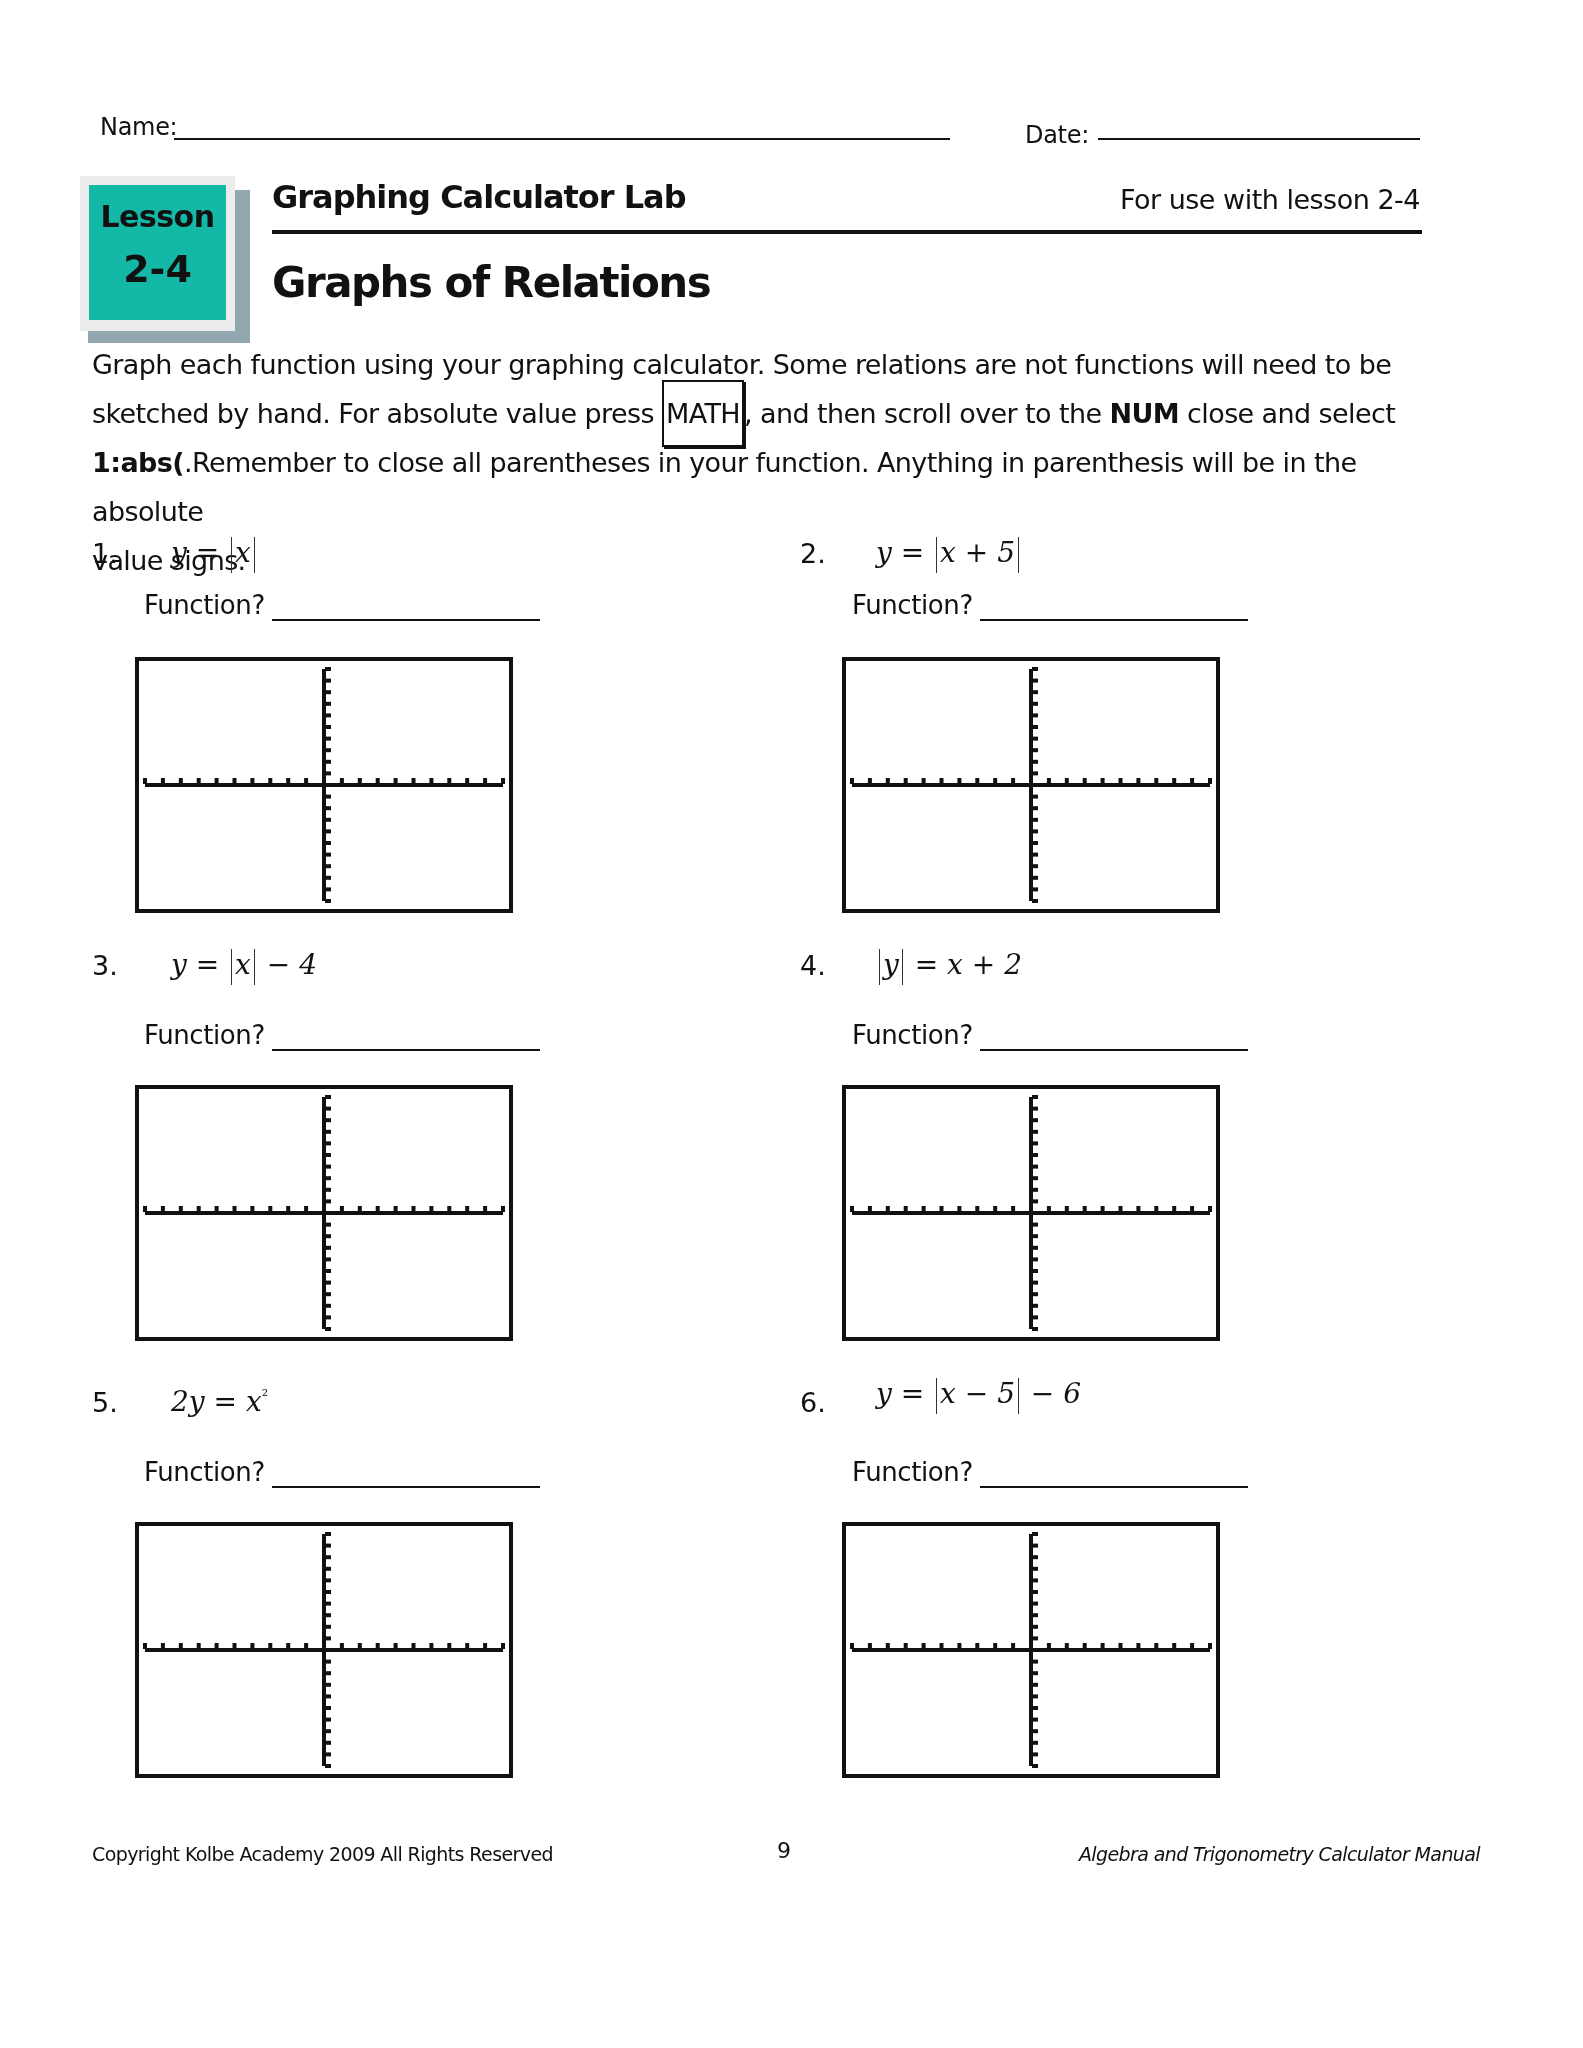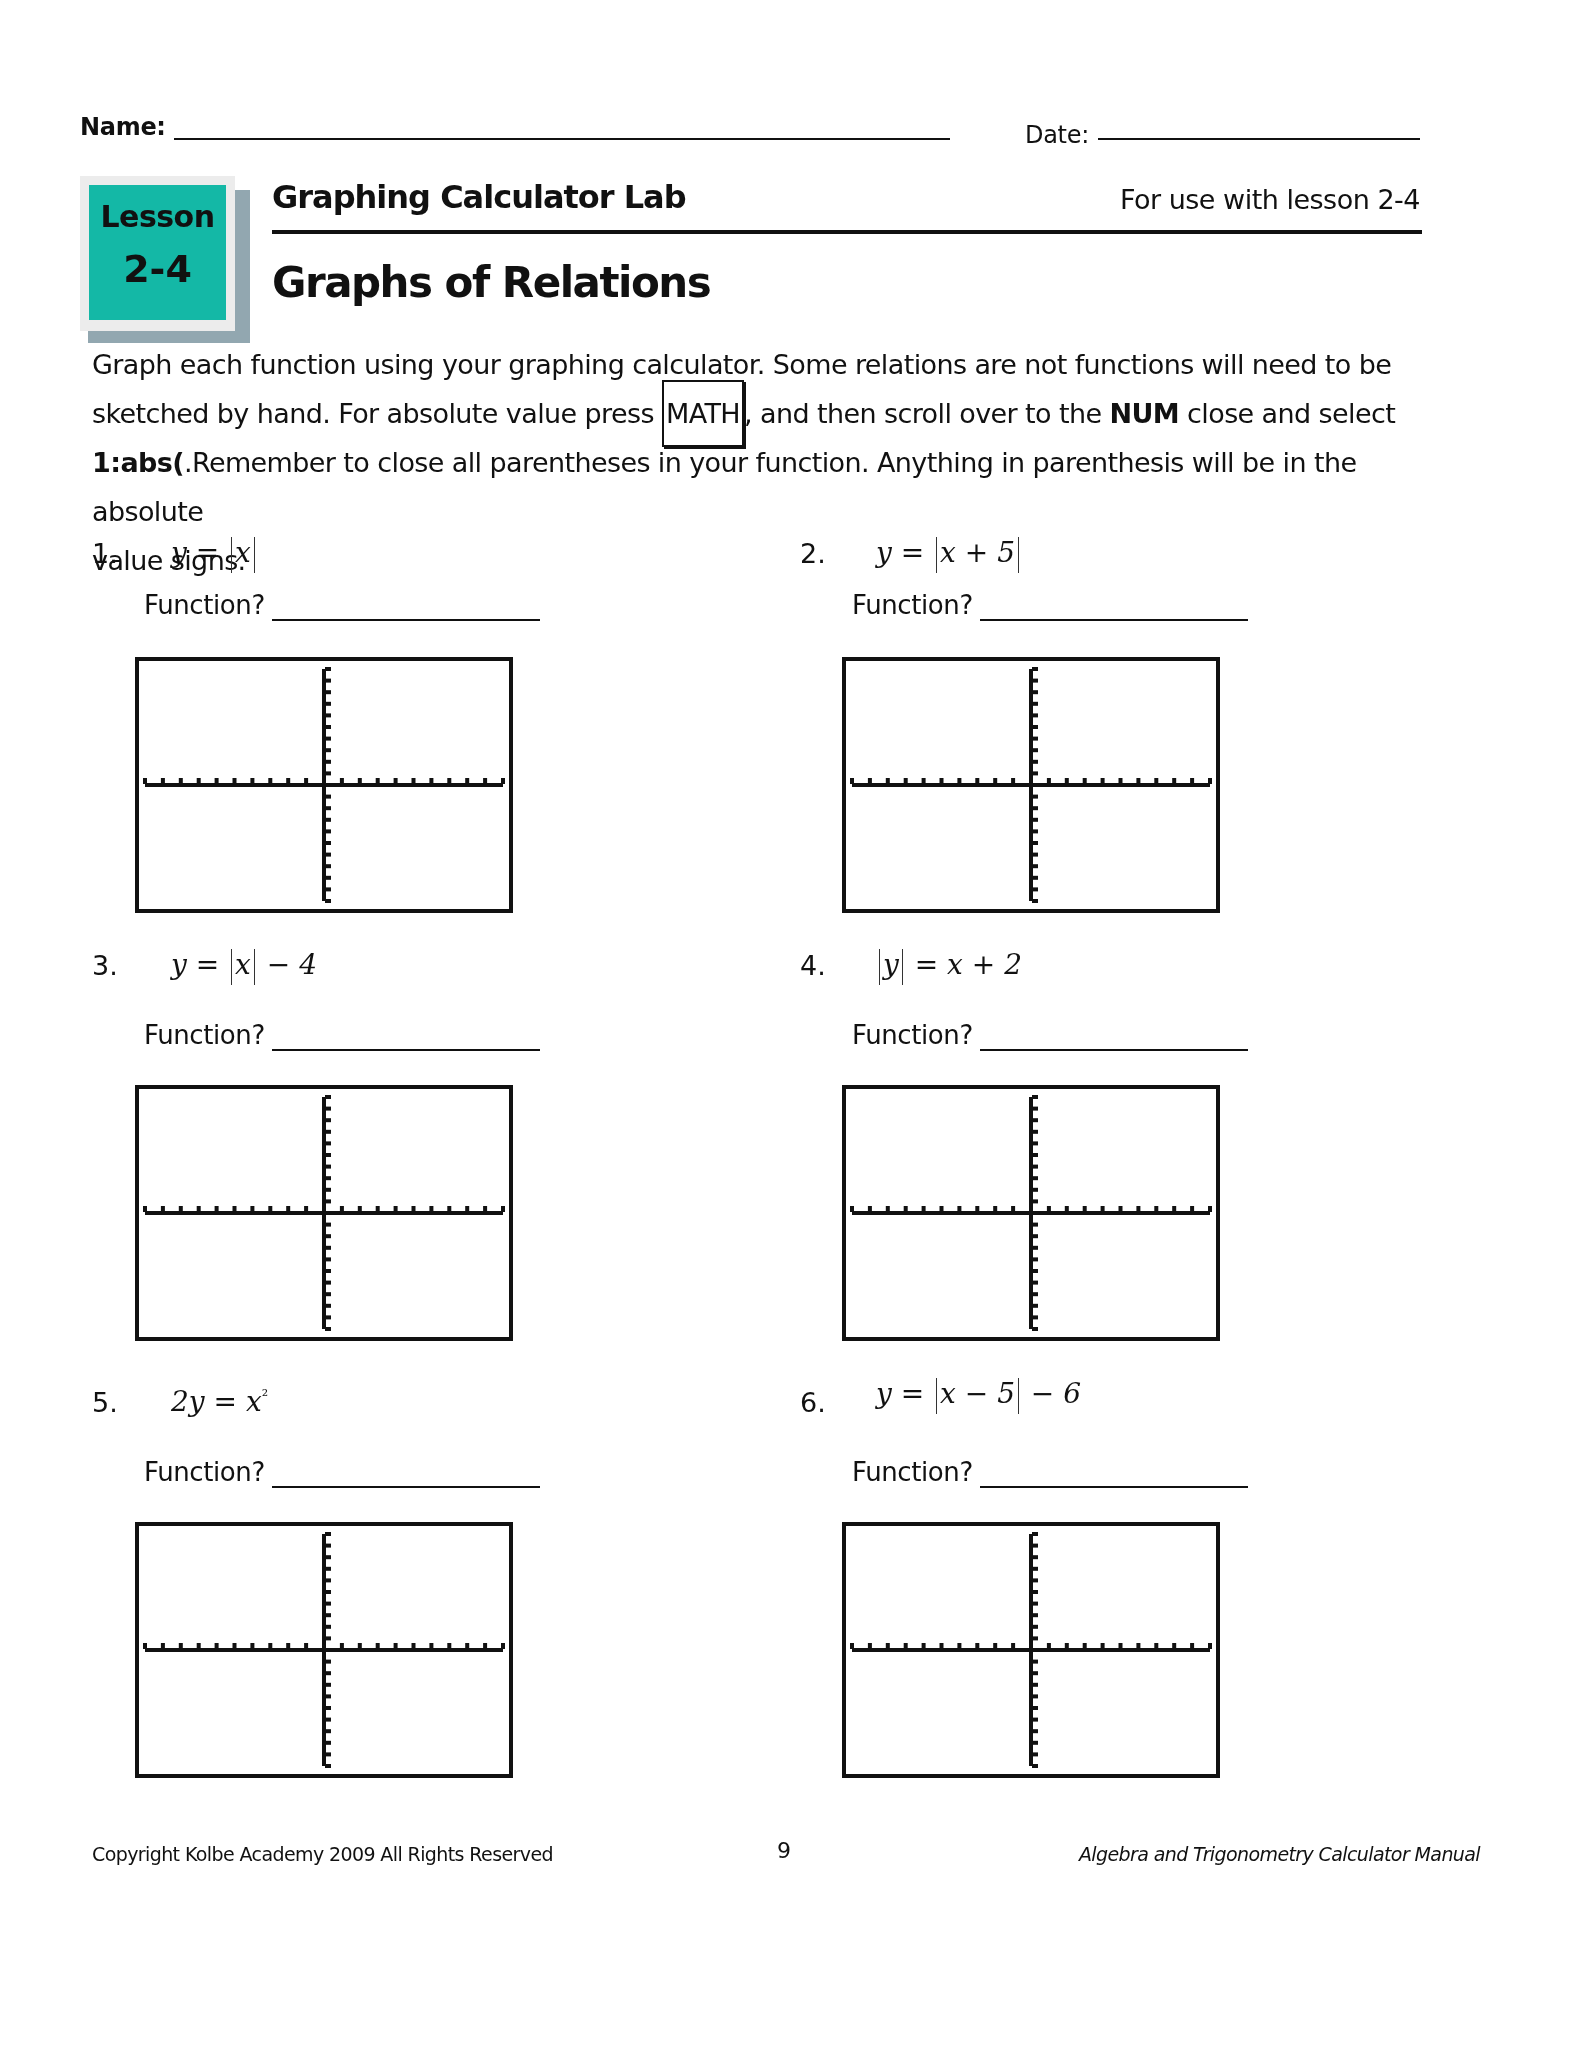--- a/index.html
+++ b/index.html
@@ -49,21 +49,21 @@
   .graph-box svg { position: absolute; left: 0; top: 0; }
 
   
   .foot { font-size: 19px; top: 1843px; letter-spacing: -0.6px; }
   .foot-page { font-size: 22px; top: 1838px; left: 777px; }
   .foot-right { font-style: italic; right: 103px; }
 </style>
 </head>
 <body>
 
-<span class="abs hdr-label" style="left:80px;font-weight:bold;">Name:</span>
+<span class="abs hdr-label" style="left:100px;">Name:</span>
 <div class="blank-line" style="left:174px; top:138px; width:776px;"></div>
 <span class="abs hdr-label" style="left:1025px;margin-top:8px;">Date:</span>
 <div class="blank-line" style="left:1098px; top:138px; width:322px;"></div>
 
 <div class="abs badge-shadow"></div>
 <div class="abs badge-outer"></div>
 <div class="abs badge">
   <div class="badge-word">Lesson</div>
   <div class="badge-num">2-4</div>
 </div>

